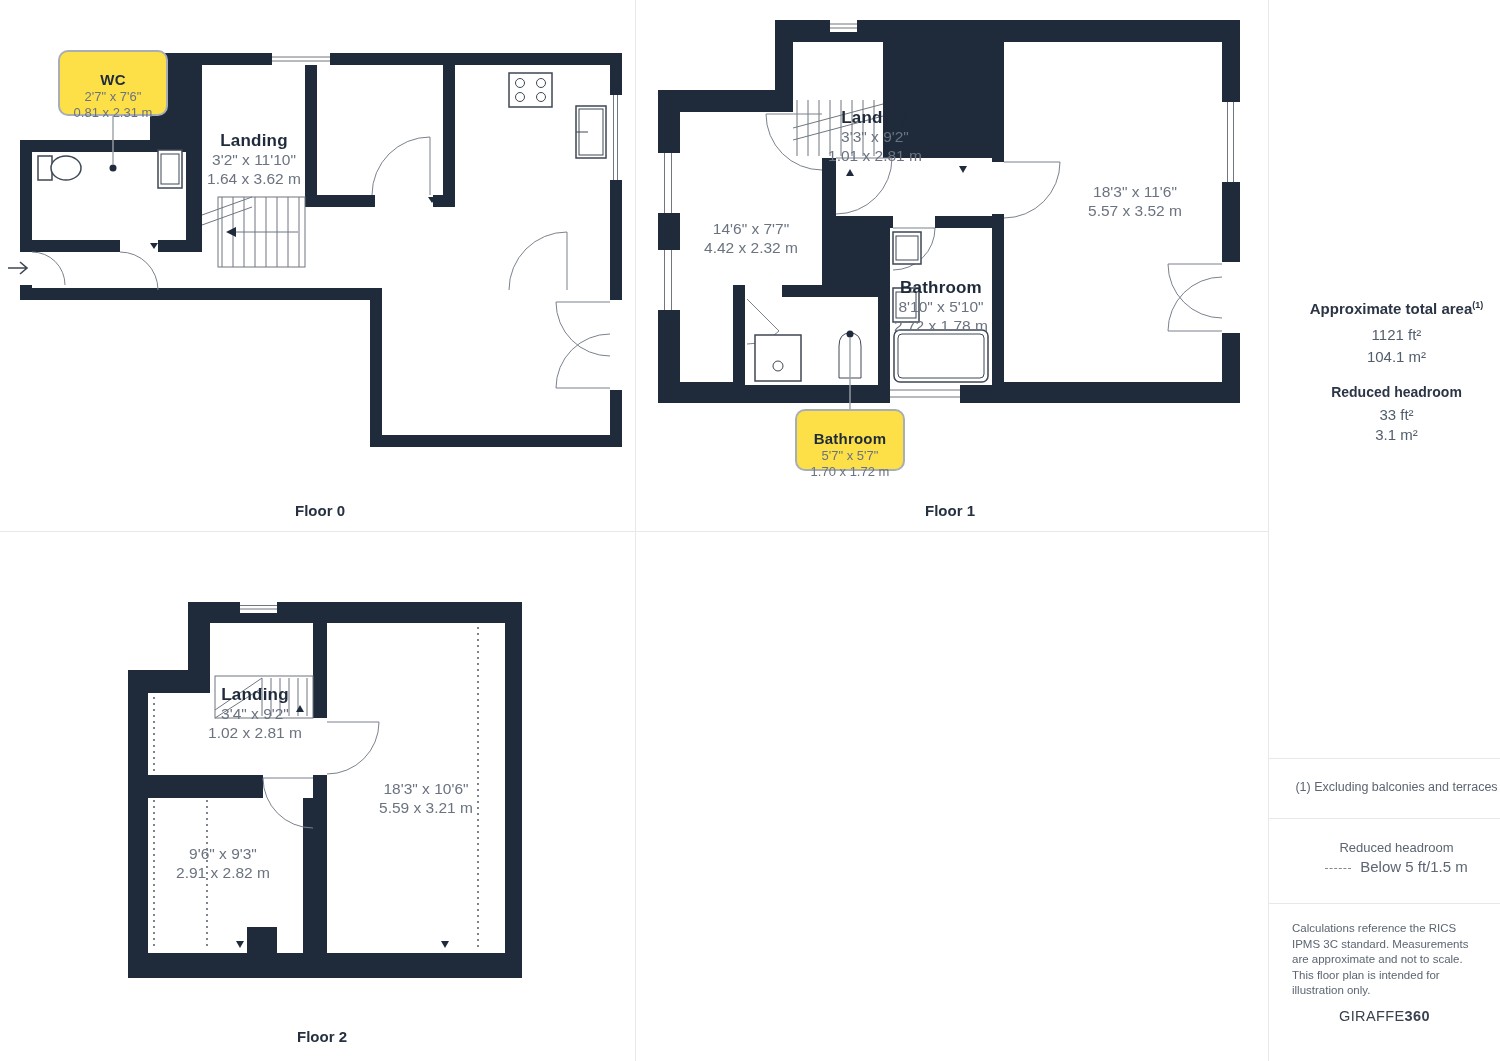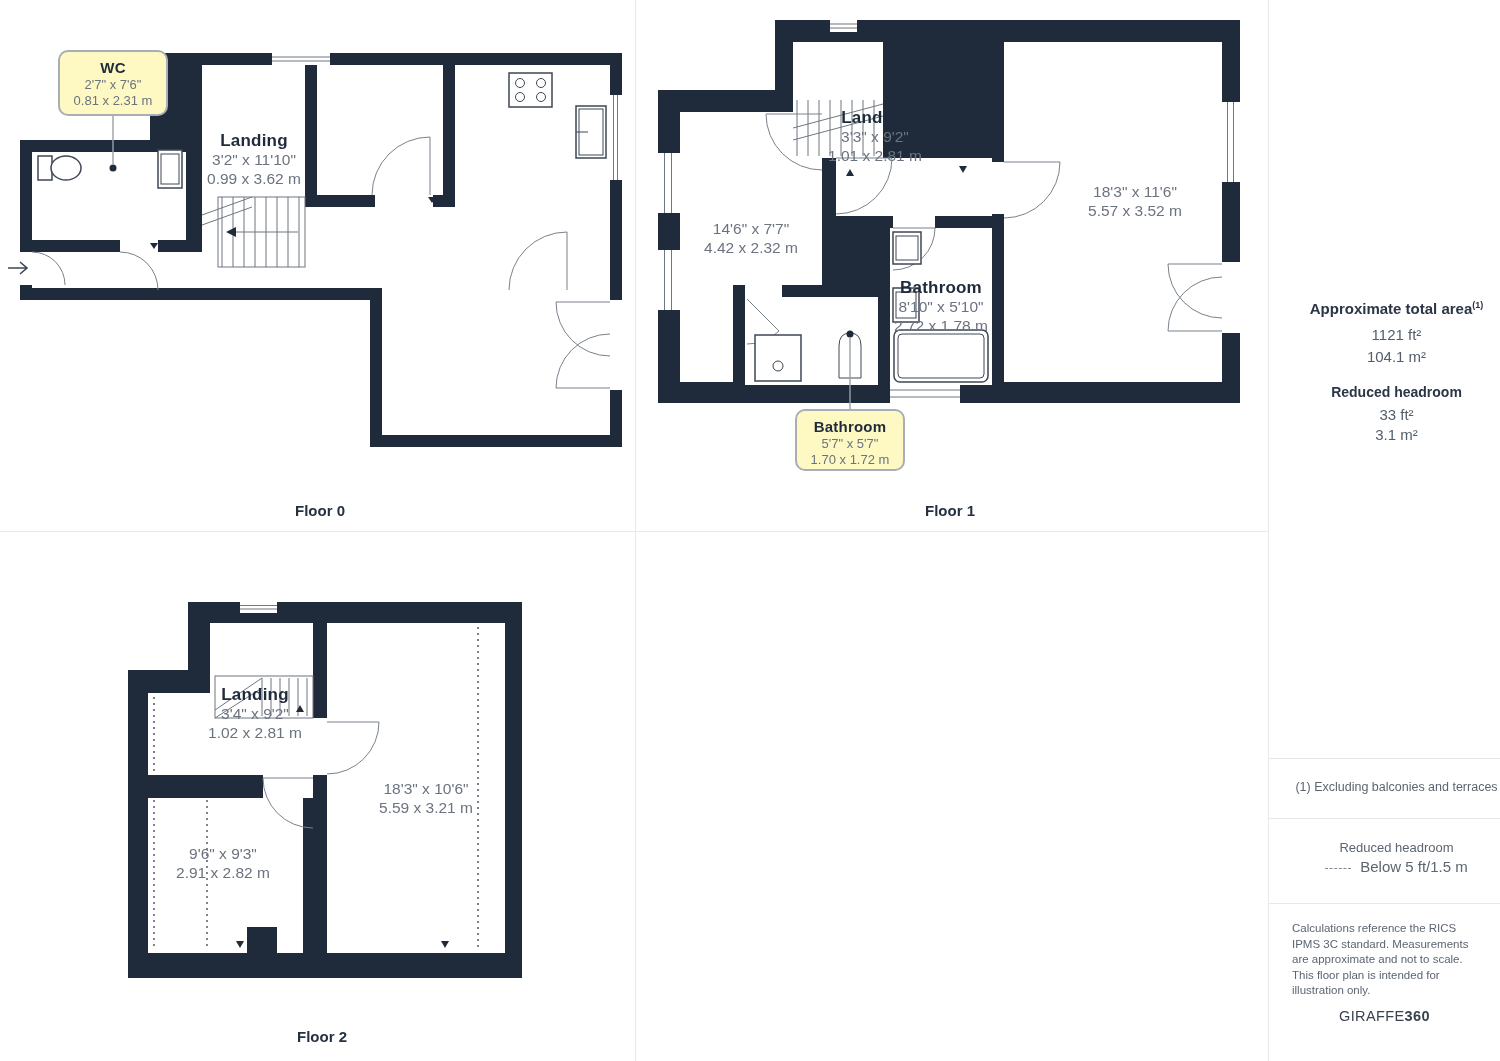--- a/index.html
+++ b/index.html
@@ -20,22 +20,22 @@
   .dashln{stroke:#2A3442;stroke-width:1.2;stroke-dasharray:2 4;fill:none;}
   .leader{stroke:#9AA1A9;stroke-width:1.4;fill:none;}
   .tri{fill:#1F2B3B;}
   
   .room-label{position:absolute;transform:translateX(-50%);text-align:center;
               white-space:nowrap;pointer-events:none;}
   .rname{font-size:17px;font-weight:700;color:#1F2B3B;line-height:20px;letter-spacing:.2px;}
   .rdim{font-size:15.5px;color:#6B7380;line-height:18.5px;}
   .floor-label{position:absolute;transform:translateX(-50%);font-size:15px;
                font-weight:700;color:#253040;white-space:nowrap;}
-  .callout{position:absolute;background:#fef9c3;border:2px solid #A7AEB6;border-radius:10px;
-           text-align:center;padding-top:6px;box-sizing:border-box;}
+  .callout{position:absolute;background:#fde047;border:2px solid #A7AEB6;border-radius:10px;
+           text-align:center;padding-top:18px;box-sizing:border-box;}
   .callout .rname{font-size:15px;line-height:19px;}
   .callout .rdim{font-size:13px;line-height:16px;}
   
   .sidebar{position:absolute;left:1268px;top:0;width:232px;height:1061px;
            border-left:1px solid #E6E8EA;box-sizing:border-box;}
   .sb-line{position:absolute;left:12px;width:100%;text-align:center;white-space:nowrap;}
   .sb-title{font-size:15px;font-weight:700;color:#2B3545;}
   .sb-title sup{font-size:9px;}
   .sb-val{font-size:15px;color:#525E6C;}
   .sb-sub{font-size:14px;font-weight:700;color:#2B3545;}
@@ -239,21 +239,21 @@
   <div class="hline" style="left:0;top:531px;width:1268px"></div>
 
   <div class="callout" style="left:58px;top:50px;width:110px;height:66px">
     <div class="rname">WC</div>
     <div class="rdim">2'7" x 7'6"</div>
     <div class="rdim">0.81 x 2.31 m</div>
   </div>
   <div class="room-label" style="left:254px;top:131px">
     <div class="rname">Landing</div>
     <div class="rdim">3'2" x 11'10"</div>
-    <div class="rdim">0.99 x 3.62 m</div>
+    <div class="rdim">1.64 x 3.62 m</div>
   </div>
   <div class="floor-label" style="left:320px;top:502px">Floor 0</div>
 
   <div class="room-label" style="left:875px;top:108px">
     <div class="rname">Landing</div>
     <div class="rdim">3'3" x 9'2"</div>
     <div class="rdim">1.01 x 2.81 m</div>
   </div>
   <div class="room-label" style="left:751px;top:220px">
     <div class="rdim">14'6" x 7'7"</div>

